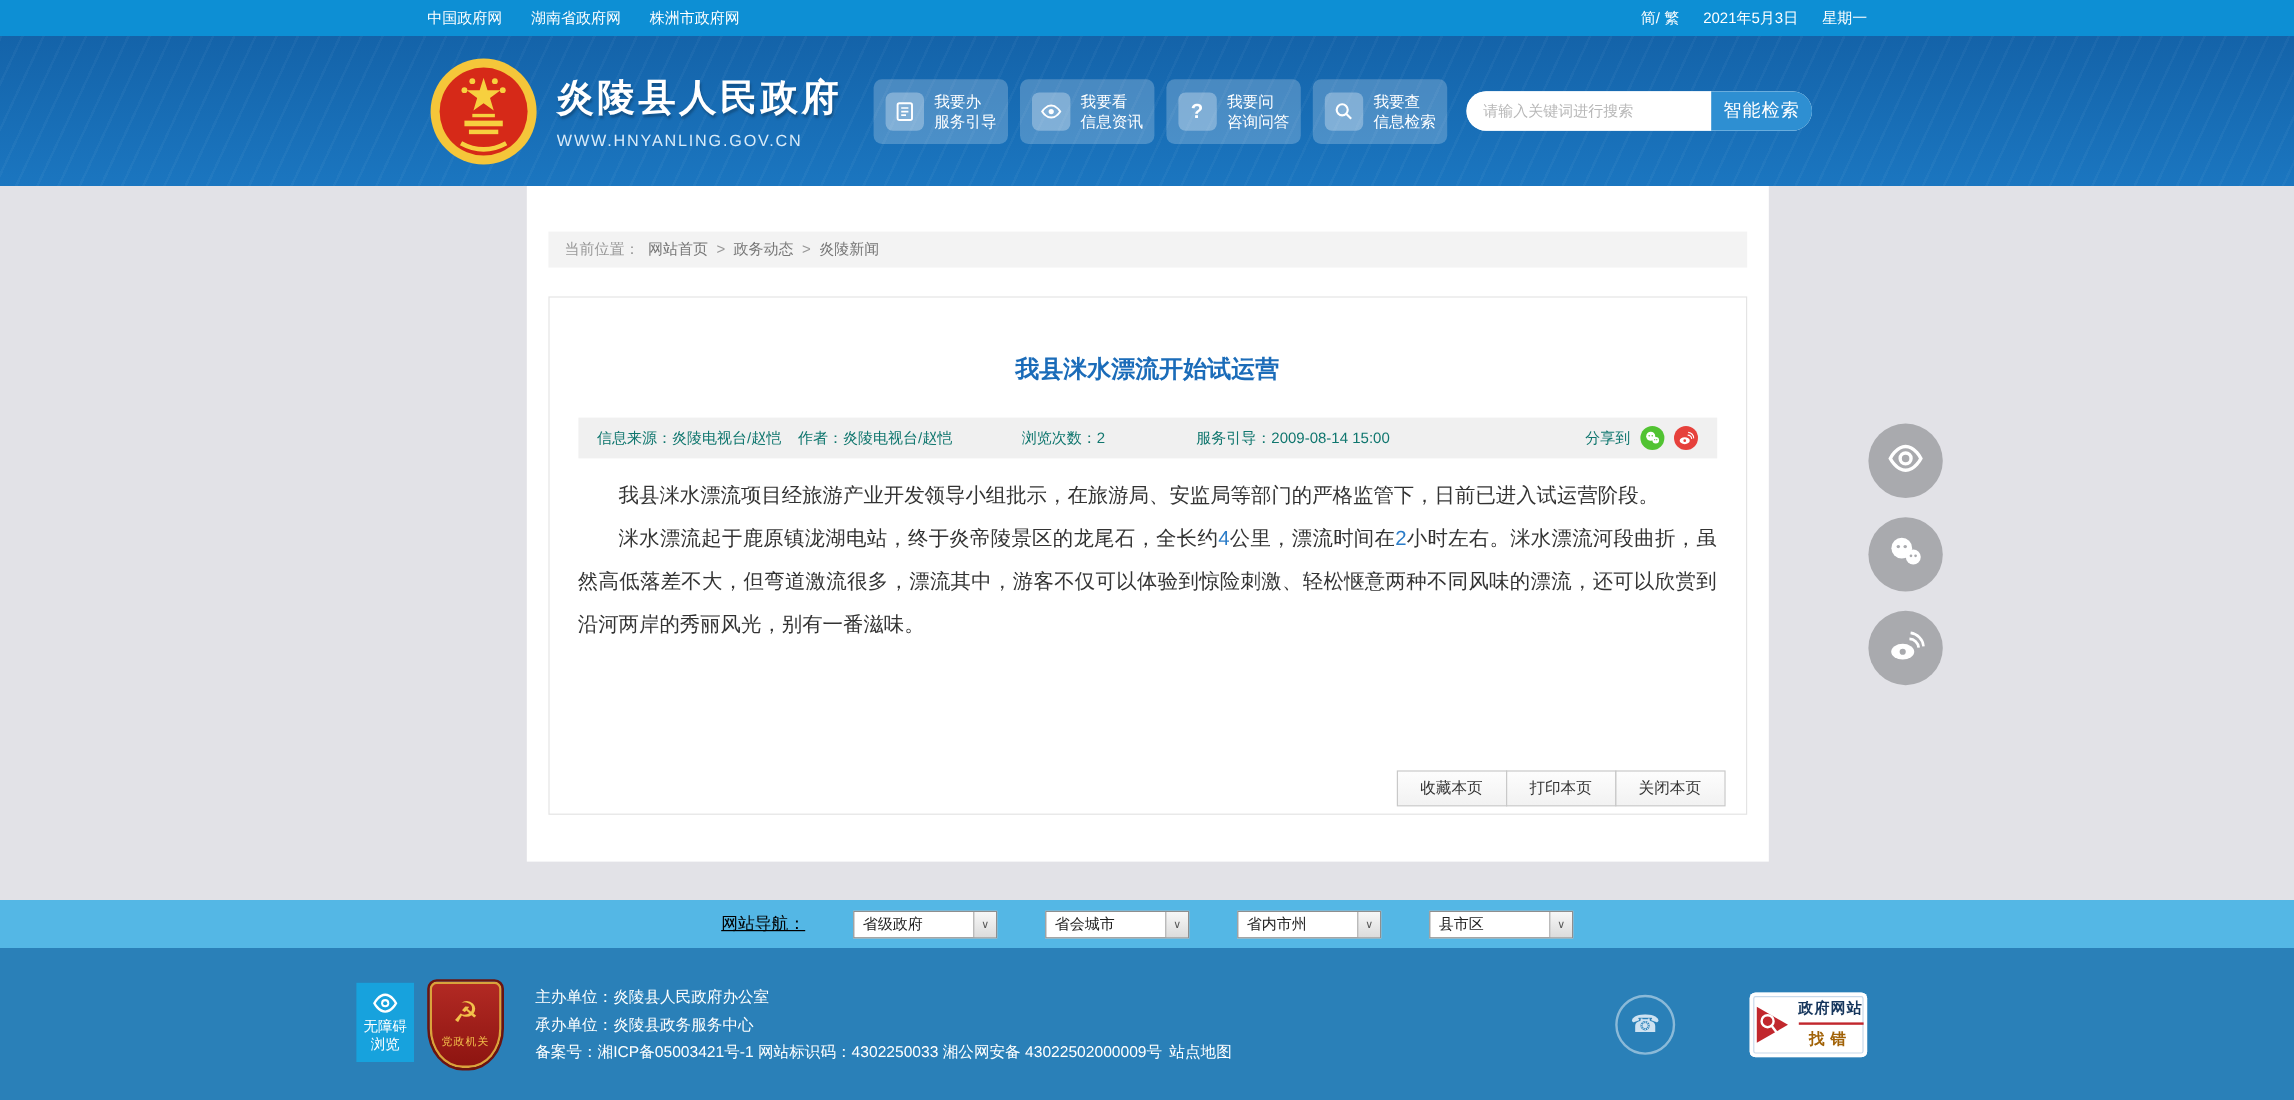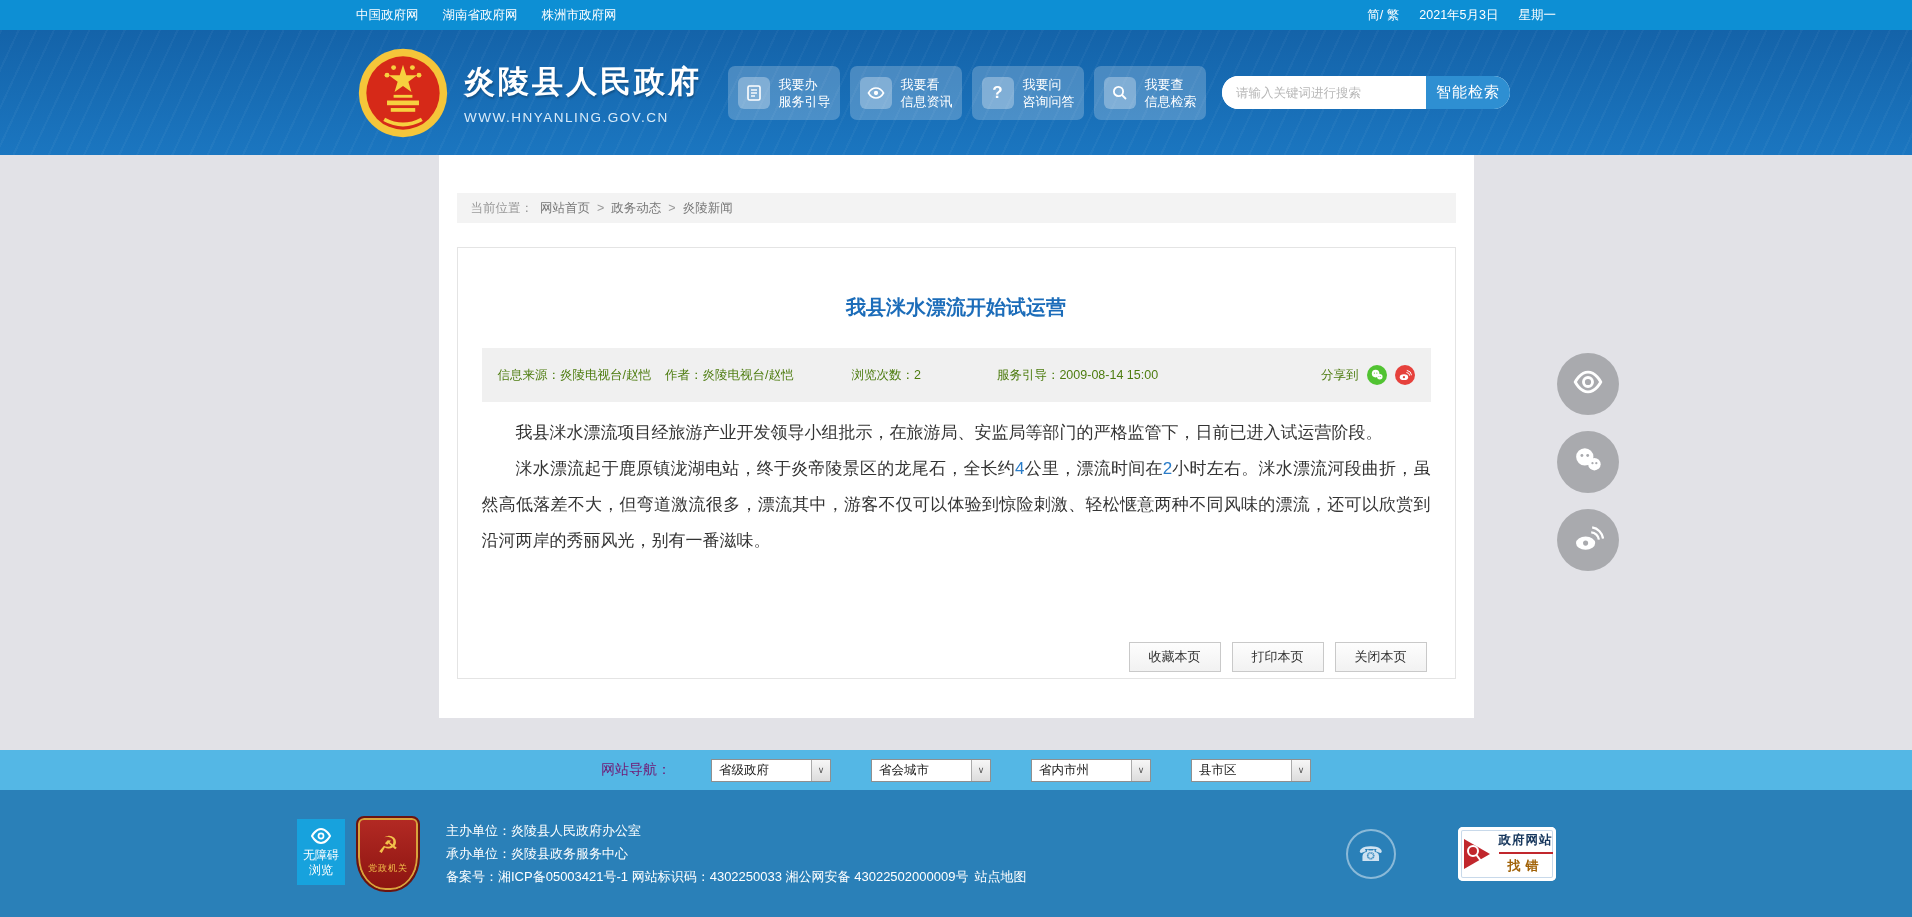--- a/index.html
+++ b/index.html
@@ -31,45 +31,45 @@
   .search input::placeholder{color:#b8b8b8;}
   .search button{flex:1;background:#2e8fd2;color:#fff;border:none;font-size:15px;cursor:pointer;font-family:inherit;letter-spacing:1px;}
 
   
   .main{height:595px;position:relative;}
   .wrapper{width:1035px;margin:0 auto;background:#fff;height:563px;box-sizing:border-box;padding:38px 18px 0;}
   .crumbbar{height:30px;background:#f3f3f3;display:flex;align-items:center;padding:0 14px;font-size:12.5px;color:#999;gap:7px;text-align:center;}
   .crumbbar a{color:#777;text-decoration:none;}
   .card{margin-top:24px;border:1px solid #e4e4e4;height:432px;position:relative;padding:0 24px;box-sizing:border-box;background:#fff;}
   .art-title{margin:46px 0 0;text-align:center;font-size:20px;color:#1b6cb9;font-weight:bold;}
-  .metabar{margin-top:27px;height:30px;background:#f0f0f0;display:flex;align-items:center;font-size:12.5px;color:#4d7c0f;padding:12px 16px;white-space:nowrap;}
+  .metabar{margin-top:27px;height:30px;background:#f0f0f0;display:flex;align-items:center;font-size:12.5px;color:#0f766e;padding:2px 16px;white-space:nowrap;}
   .m-author{margin-left:14px;}
   .m-views{margin-left:58px;}
   .m-time{margin-left:76px;}
   .m-share{margin-left:auto;display:flex;align-items:center;gap:8px;}
   .share-circle{width:20px;height:20px;border-radius:50%;display:flex;align-items:center;justify-content:center;cursor:pointer;}
   .share-wechat{background:#51c332;}
   .share-weibo{background:#e6413c;}
   .body-text{margin-top:13px;font-size:17px;color:#333;line-height:36px;text-align:justify;}
   .body-text p{margin:0;text-indent:2em;}
   .num{color:#2a7cc8;}
-  .actions{position:absolute;right:28px;bottom:6px;display:flex;gap:12px;}
+  .actions{position:absolute;right:17px;bottom:6px;display:flex;}
   .actions button{font-size:13px;color:#333;background:linear-gradient(#fdfdfd,#f2f2f2);border:1px solid #c9c9c9;padding:5px 19px;margin-left:-1px;cursor:pointer;font-family:inherit;white-space:nowrap;}
 
   
   .access{position:absolute;left:297px;top:664px;width:48px;height:66px;background:#17a2dd;color:#fff;display:flex;flex-direction:column;align-items:center;justify-content:center;font-size:12px;line-height:15px;cursor:pointer;text-align:center;}
   .access svg{margin-bottom:3px;}
 
   
   .floaters{position:absolute;left:1557px;top:198px;display:flex;flex-direction:column;gap:16px;}
   .fcircle{width:62px;height:62px;border-radius:50%;background:#a9aaae;display:flex;align-items:center;justify-content:center;cursor:pointer;}
 
   
   .navbar{height:40px;background:#54b7e5;display:flex;align-items:center;justify-content:center;gap:40px;}
-  .navbar .lbl{color:#701a75;font-size:14px;}
+  .navbar .lbl{color:#000000;font-size:14px;text-decoration:underline;}
   .sel{width:120px;height:23px;background:#fff;border:1px solid #8f8f8f;display:flex;align-items:center;justify-content:space-between;font-size:12.5px;color:#222;padding-left:7px;box-sizing:border-box;cursor:pointer;}
   .sel .arrow{width:18px;height:100%;background:linear-gradient(#f7f7f7,#dcdcdc);border-left:1px solid #ababab;display:flex;align-items:center;justify-content:center;color:#555;}
   .sel .arrow:after{content:"\2228";font-size:9px;}
 
   
   .footer{height:127px;background:#2a80b8;color:#fff;}
   .footer .container{display:flex;align-items:center;height:100%;}
   .shield{width:60px;height:72px;background:linear-gradient(#b32a24,#8c1410);border:2px solid #6b1410;box-shadow:inset 0 0 0 2px #d9a33c;border-radius:8px 8px 46% 46%;display:flex;flex-direction:column;align-items:center;justify-content:center;flex:0 0 auto;}
   .shield .emblem:after{content:"\262D";color:#f3c14b;font-size:24px;line-height:1;}
   .shield .txt{color:#f3c14b;font-size:9px;margin-top:5px;letter-spacing:1px;}

